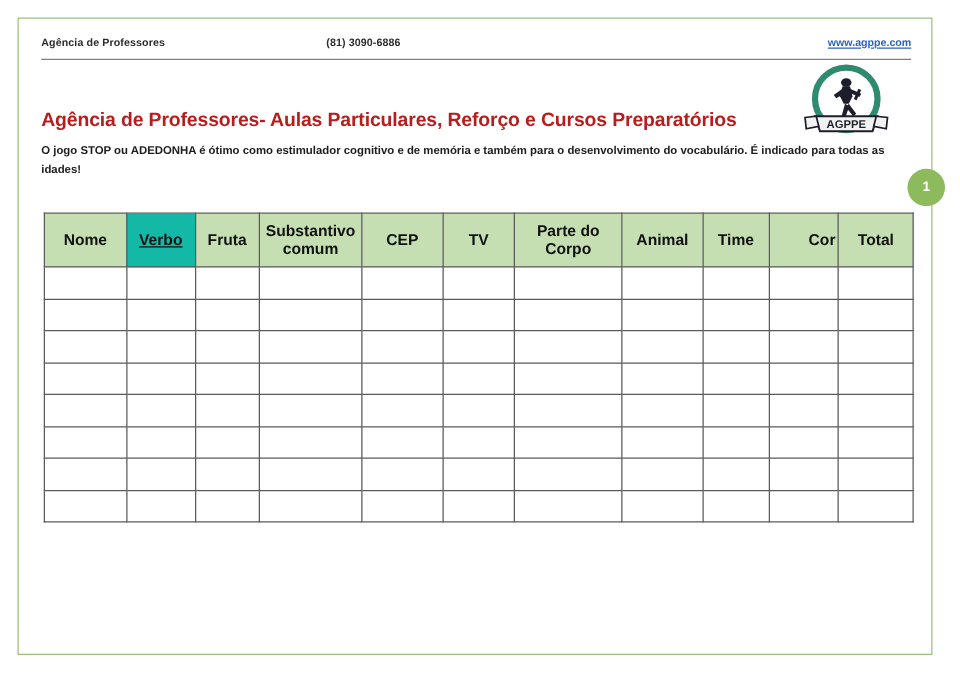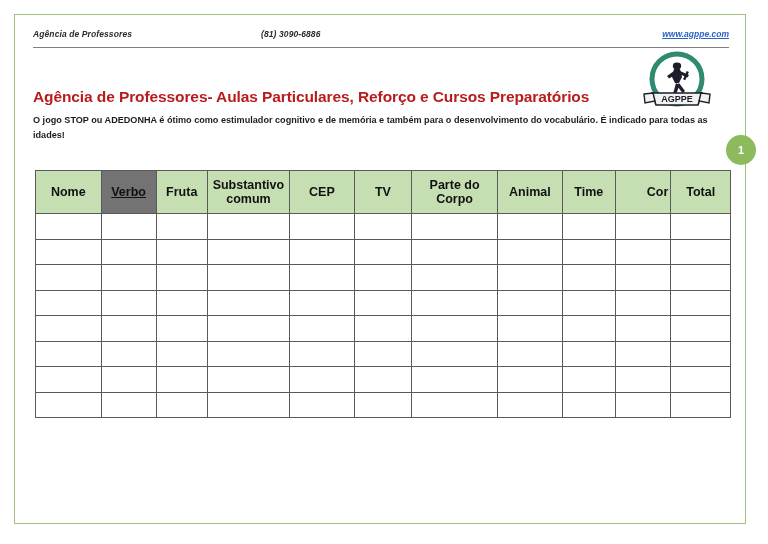--- a/index.html
+++ b/index.html
@@ -28,21 +28,20 @@
   }
 
   
   #running-header {
     position: absolute;
     left: 18px;
     top: 14px;
     width: 696px;
     height: 18px;
     border-bottom: 1.5px solid #808080;
-    font-style: italic;
   }
   .rh-left {
     position: absolute;
     left: 0;
     top: 0;
     font-size: 8.5px;
     font-weight: bold;
     color: #2b2b2b;
     letter-spacing: .1px;
     white-space: nowrap;
@@ -222,21 +221,21 @@
         <col style="width: 7.6%;">
         <col style="width: 11.4%;">
         <col style="width: 8.6%;">
         <col style="width: 7%;">
         <col style="width: 7.4%;">
         <col style="width: 7.9%;">
       </colgroup>
     <thead>
       <tr>
           <th style="background: rgb(197, 223, 179);">Nome</th>
-          <th style="background: #737373; text-decoration: underline;">Verbo</th>
+          <th style="background: #14b8a6; text-decoration: underline;">Verbo</th>
           <th style="background: rgb(197, 223, 179);">Fruta</th>
           <th style="background: rgb(197, 223, 179);">Substantivo comum</th>
           <th style="background: rgb(197, 223, 179);">CEP</th>
           <th style="background: rgb(197, 223, 179);">TV</th>
           <th style="background: rgb(197, 223, 179);">Parte do Corpo</th>
           <th style="background: rgb(197, 223, 179);">Animal</th>
           <th style="background: rgb(197, 223, 179);">Time</th>
           <th style="background: rgb(197, 223, 179); text-align: right;">Cor</th>
           <th style="background: rgb(197, 223, 179);">Total</th>
         </tr>

